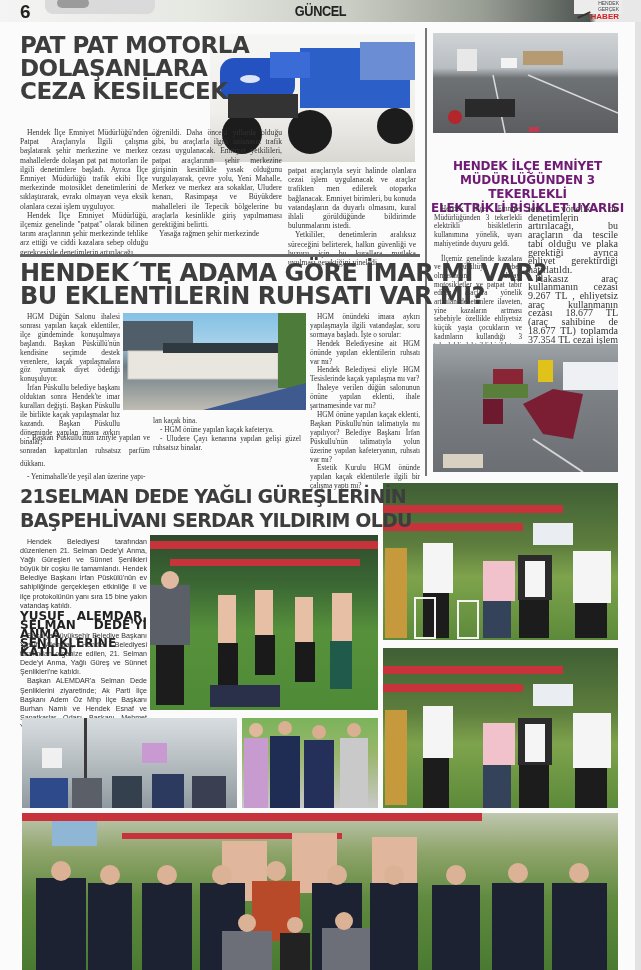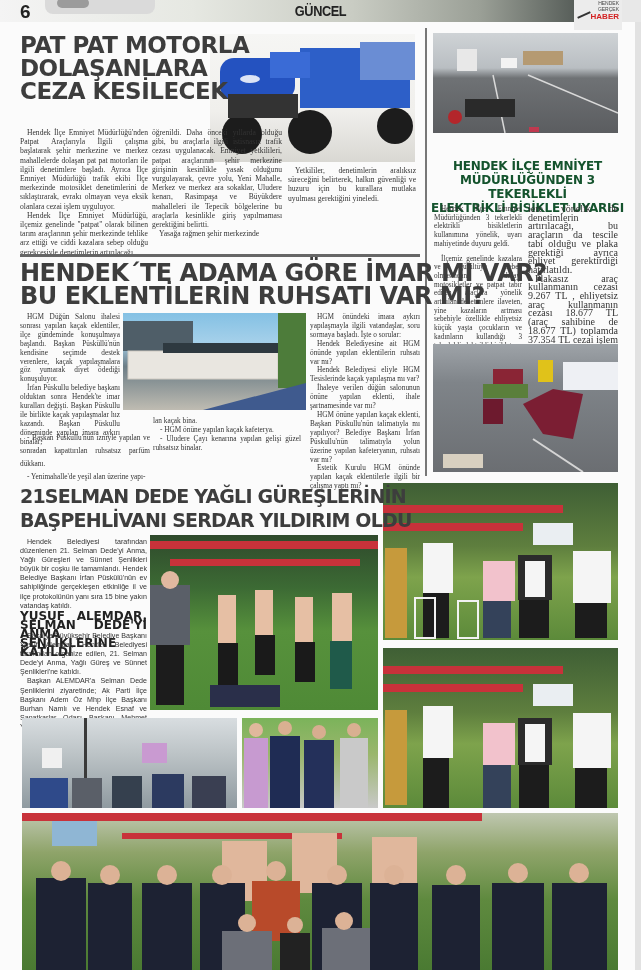--- a/index.html
+++ b/index.html
@@ -7,31 +7,31 @@
   body { font-family: "DejaVu Serif", serif; color: #2a2a2a; position: relative; }
   .page { position: absolute; left: 0; top: 0; width: 641px; height: 970px; background: #fbfbfb; }
   .rightedge { position: absolute; right: 0; top: 0; width: 6px; height: 970px; background: #e2e2e2; }
   
   .header { position: absolute; left: 0; top: 0; width: 641px; height: 22px;
     background: linear-gradient(90deg, #f4f4f4 0%, #e6e8e2 30%, #c9ccc3 55%, #9a9f96 75%, #4d5450 92%, #e8e8e8 93%); }
   .pagenum { position: absolute; left: 20px; top: 1px; font-family: "Liberation Sans", sans-serif; font-weight: bold; font-size: 19px; color: #222; }
   .tab-shape { position: absolute; left: 45px; top: -6px; width: 110px; height: 20px; background: #dadada; border-radius: 0 0 8px 8px; }
   .tab-shape .pill { position: absolute; left: 12px; top: 4px; width: 32px; height: 10px; background: #9b9b9b; border-radius: 5px; }
   .section { position: absolute; left: 0; width: 641px; top: 2px; text-align: center; font-family: "Liberation Sans", sans-serif; font-weight: bold; font-size: 15px; color: #222; letter-spacing: -0.5px; transform: scaleX(0.85); }
-  .logo { position: absolute; left: 574px; top: 0; width: 48px; height: 30px; background: #ececec; font-family: "Liberation Sans", sans-serif; text-align: right; padding-right: 3px; }
+  .logo { position: absolute; left: 574px; top: 0; width: 48px; height: 14px; background: #ececec; font-family: "Liberation Sans", sans-serif; text-align: right; padding-right: 3px; }
   .logo .l1 { font-size: 5px; color: #444; line-height: 6px; display:block; }
   .logo .l3 { font-size: 8px; font-weight: bold; color: #d32222; line-height: 9px; display:block; }
   .logo .swoosh { position: absolute; left: 3px; top: 14px; width: 14px; height: 2px; background: #333; transform: rotate(-25deg); }
 
   .h1 { position: absolute; font-family: "DejaVu Sans", sans-serif; font-weight: bold; color: #3d3d3d; letter-spacing: -0.5px; line-height: 1.0; }
   .body { position: absolute; font-family: "Liberation Serif", serif; font-size: 7.6px; line-height: 9.2px; color: #333; text-align: justify; }
   .body p { text-indent: 7px; }
   .sans { font-family: "Liberation Sans", sans-serif; font-size: 7.1px; line-height: 9.1px; }
   .subhead { font-family: "DejaVu Sans", sans-serif; font-weight: bold; font-size: 12px; line-height: 9px; color:#222; }
-  .h2 { position: absolute; font-family: "DejaVu Sans", sans-serif; font-weight: bold; color: #14532d; text-align: center; font-size: 12px; line-height: 14px; letter-spacing: -0.2px; }
+  .h2 { position: absolute; font-family: "DejaVu Sans", sans-serif; font-weight: bold; color: #701a75; text-align: center; font-size: 12px; line-height: 14px; letter-spacing: -0.2px; }
   .rule-v { position: absolute; width: 2px; background: #777; }
   .rule-h { position: absolute; height: 3px; background: #666; }
   .photo { position: absolute; overflow: hidden; }
 </style>
 </head>
 <body>
 
 <div class="page">
   <div class="rightedge"></div>
 
@@ -69,20 +69,21 @@
   </div>
   <div class="body" style="left:20px;top:128px;width:128px;">
     <p>Hendek İlçe Emniyet Müdürlüğü'nden Patpat Araçlarıyla İlgili çalışma başlatarak şehir merkezine ve merkez mahallelerde dolaşan pat pat motorları ile ilgili denetimlere başladı. Ayrıca İlçe Emniyet Müdürlüğü trafik ekibi İlçe merkezinde motosiklet denetimlerini de sıklaştırarak, evrakı olmayan veya eksik olanlara cezai işlem uyguluyor.</p>
     <p style="">Hendek İlçe Emniyet Müdürlüğü, ilçemiz genelinde "patpat" olarak bilinen tarım araçlarının şehir merkezinde tehlike arz ettiği ve ciddi kazalara sebep olduğu gerekçesiyle denetimlerin artırılacağı</p>
   </div>
   <div class="body" style="left:152px;top:128px;width:130px;">
     <p style="text-indent:0;padding-right:0">öğrenildi. Daha önceki yıllarda olduğu gibi, bu araçlarla ilgili istisnasız trafik cezası uygulanacak. Emniyet yetkilileri, patpat araçlarının şehir merkezine girişinin kesinlikle yasak olduğunu vurgulayarak, çevre yolu, Yeni Mahalle, Merkez ve merkez ara sokaklar, Uludere kenarı, Rasimpaşa ve Büyükdere mahalleleri ile Tepecik bölgelerine bu araçlarla kesinlikle giriş yapılmaması gerektiğini belirtti.</p>
     <p>Yasağa rağmen şehir merkezinde</p>
   </div>
   <div class="body" style="left:288px;top:166px;width:128px;">
+    <p style="text-indent:0">patpat araçlarıyla seyir halinde olanlara cezai işlem uygulanacak ve araçlar trafikten men edilerek otoparka bağlanacak. Emniyet birimleri, bu konuda vatandaşların da duyarlı olmasını, kural ihlali görüldüğünde bildirimde bulunmalarını istedi.</p>
     <p>Yetkililer, denetimlerin aralıksız süreceğini belirterek, halkın güvenliği ve huzuru için bu kurallara mutlaka uyulması gerektiğini yineledi.</p>
   </div>
 
   <div class="rule-v" style="left:425px;top:28px;height:448px;"></div>
 
   <div class="photo" style="left:433px;top:33px;width:185px;height:100px;background:linear-gradient(180deg,#cfd3d6 0%,#b9bec2 35%,#6f7275 45%,#5b5d60 100%);">
     <svg width="185" height="100" viewBox="0 0 185 100">
       <rect x="24" y="16" width="20" height="22" fill="#e8e8e8"></rect>
       <rect x="68" y="25" width="16" height="10" fill="#f3f3f3"></rect>
       <rect x="90" y="18" width="40" height="14" fill="#b59a72"></rect>

